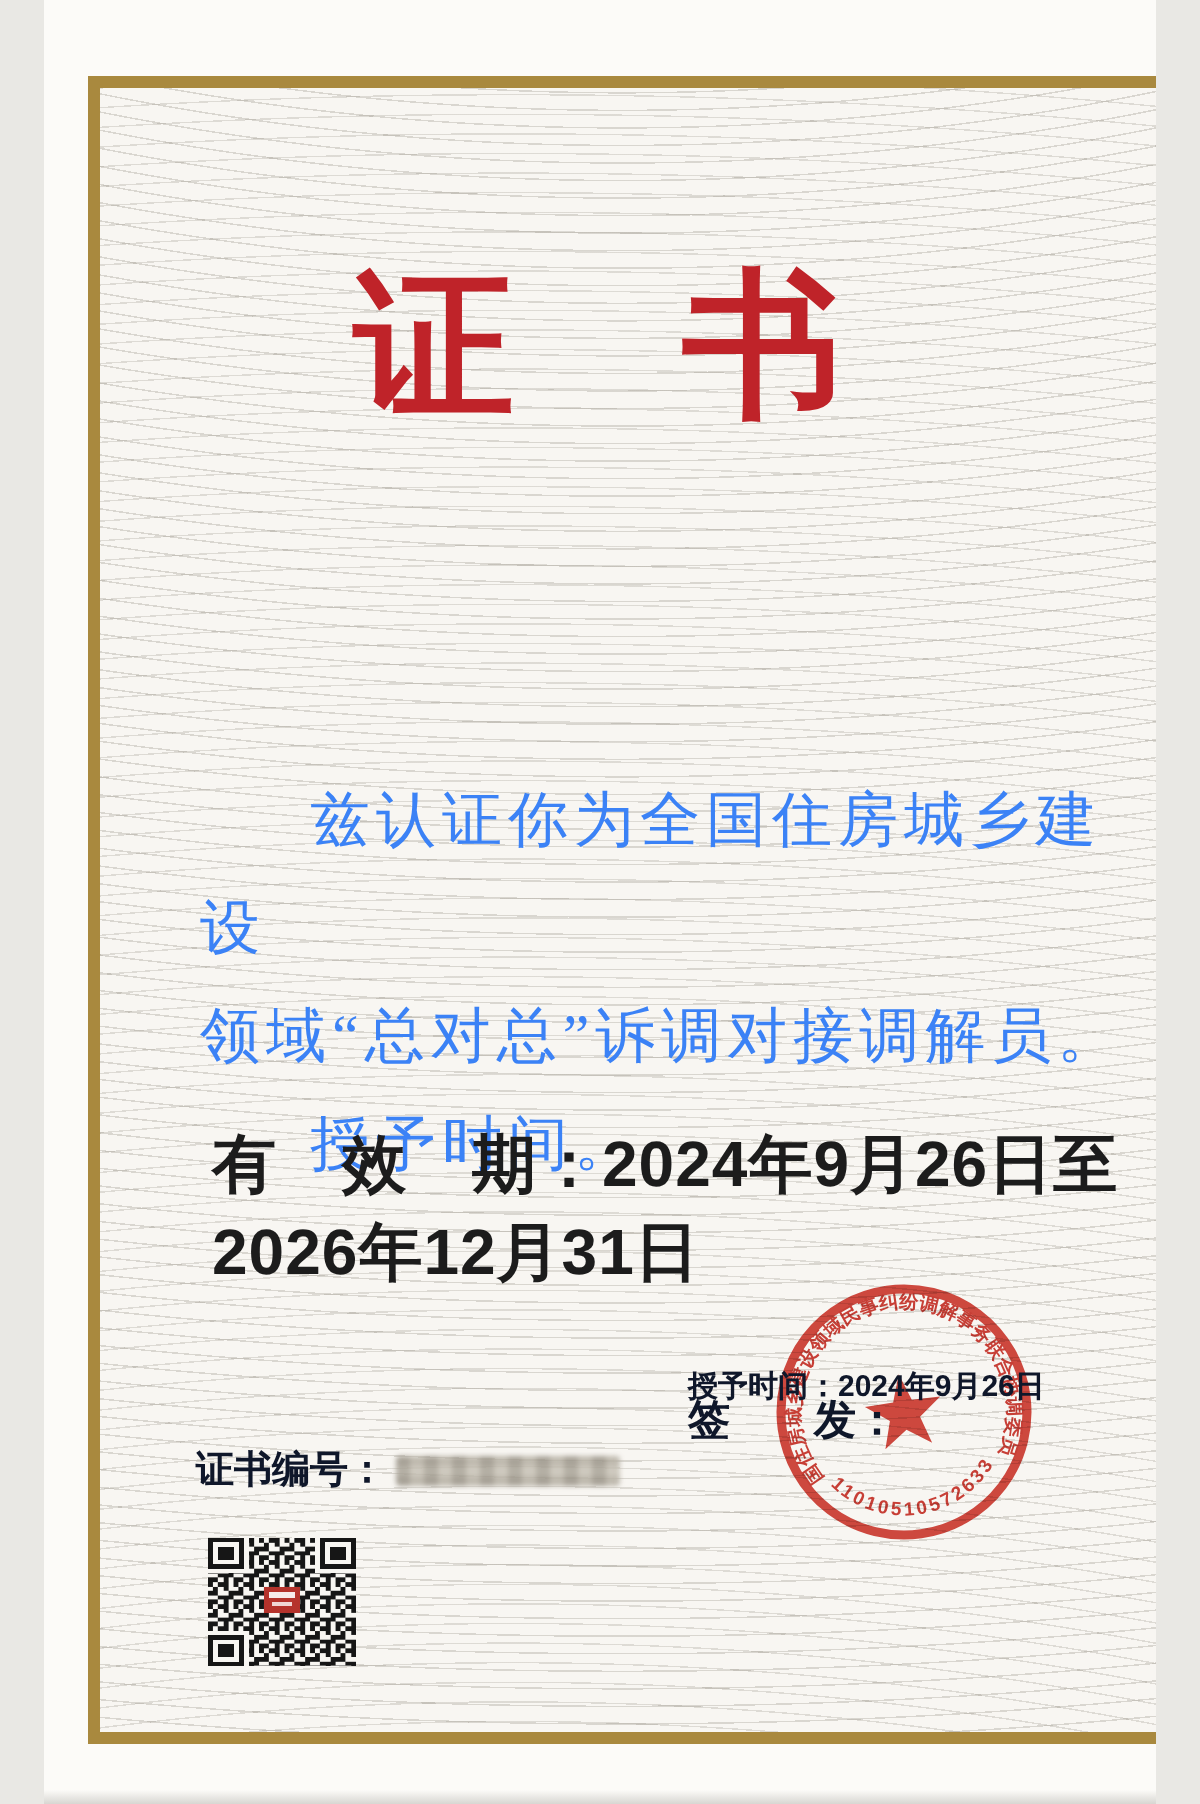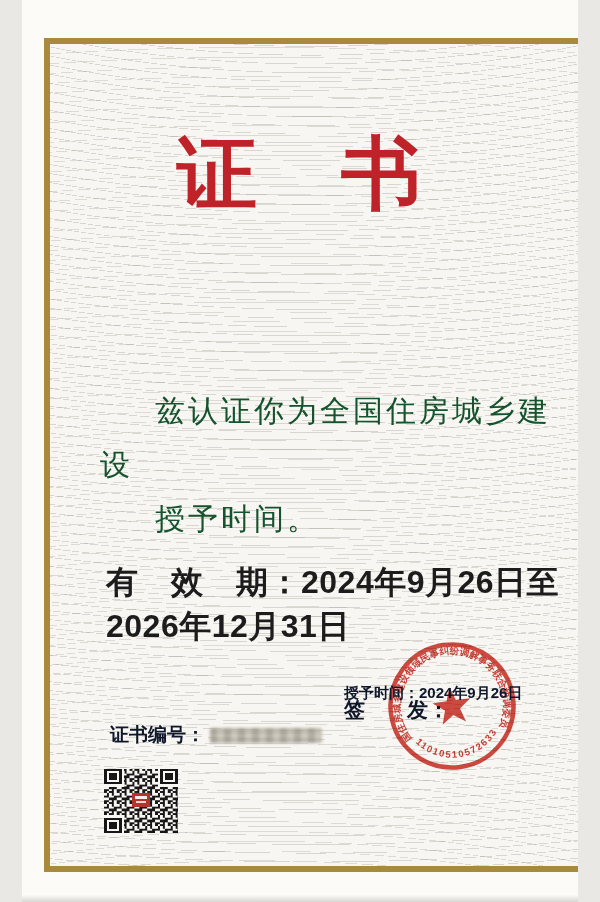--- a/index.html
+++ b/index.html
@@ -43,37 +43,37 @@
   .recipient{
     position:absolute;left:0;top:304px;width:100%;
     text-align:center;
     font-size:48px;font-weight:bold;line-height:1.1;
     color:#1b1b1b;
     letter-spacing:5px;
   }
   .body-text{
     position:absolute;left:78px;top:384px;width:480px;
     font-size:30px;line-height:54px;
-    color:#14532d;
+    color:#3b82f6;
     letter-spacing:3px;
   }
   .body-line.indent{ text-indent:55px; }
   .validity{
     position:absolute;left:84px;top:561px;
     font-family:"Liberation Sans","DejaVu Sans",sans-serif;
     font-size:32px;font-weight:bold;
     color:#1c1c1c;letter-spacing:0.5px;
   }
   .footer-row{
     position:absolute;
     font-family:Liberation Sans, sans-serif;
     font-weight:bold;color:#0f172a;
     z-index:3;white-space:nowrap;
   }
-  .cert-no{ left:76px; top:722px; font-size:19px;margin-left:12px; }
+  .cert-no{ left:76px; top:722px; font-size:19px; }
   .sign-issue{ left:322px; top:696px; font-size:21px; }
   .award-time{ left:322px; top:684px; font-size:15px; }
   .redacted{
     display:inline-block;vertical-align:-2px;
     width:112px;height:15px;margin-left:5px;border-radius:2px;
     background:
       repeating-linear-gradient(90deg,#c2beb6 0 7px,#e4e1da 7px 14px),
       repeating-linear-gradient(0deg,#ccc8c0 0 5px,#dfdcd5 5px 10px);
     background-blend-mode:multiply;
     filter:blur(1.4px);
@@ -97,20 +97,21 @@
 
   <div class="frame">
     <div class="frame-inner"></div>
   </div>
 
   <div class="title">证　书</div>
 
 
   <div class="body-text">
     <div class="body-line indent">兹认证你为全国住房城乡建设</div>
+    <div class="body-line">领域“总对总”诉调对接调解员。</div>
     <div class="body-line indent">授予时间。</div>
   </div>
 
   <div class="validity">有　效　期：2024年9月26日至2026年12月31日</div>
 
   <svg class="seal" viewBox="0 0 150 150">
     <circle cx="75" cy="75" r="61.5" fill="none" stroke="#cf3a31" stroke-width="4.5"></circle>
     <polygon fill="#cf3a31" points="75,56 79.7,69.5 94,69.8 82.6,78.5 86.8,92.2 75,84 63.2,92.2 67.4,78.5 56,69.8 70.3,69.5"></polygon>
     <path id="sealTopArc" d="M 30 101 A 52 52 0 1 1 120 101" fill="none"></path>
     <path id="sealBottomArc" d="M 28 97 A 52 52 0 0 0 122 97" fill="none"></path>

